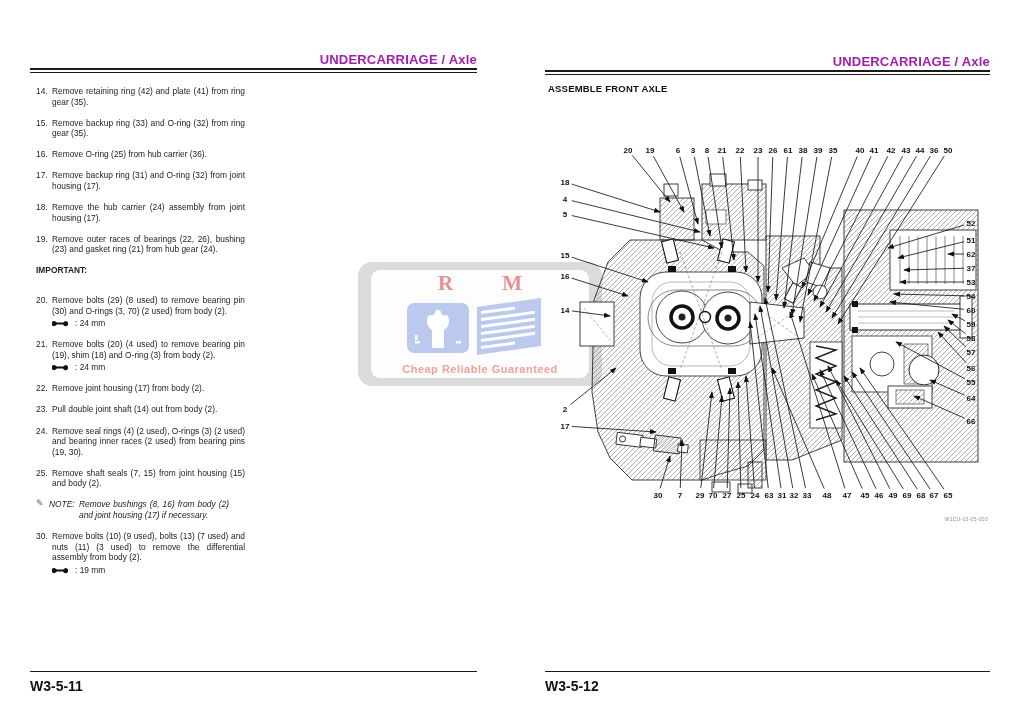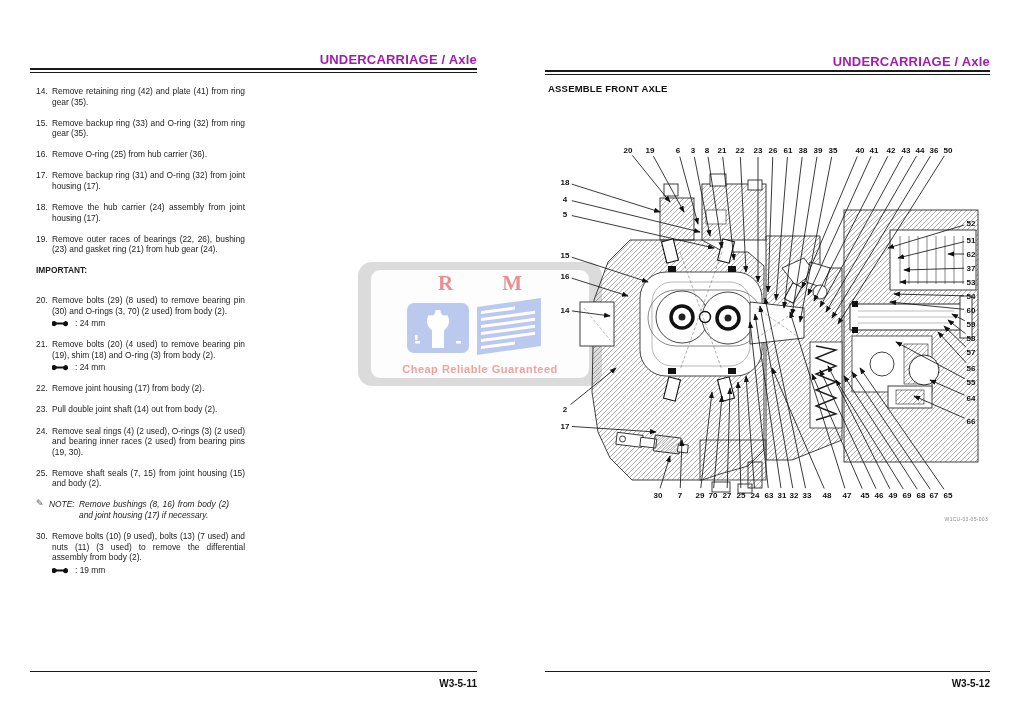--- a/index.html
+++ b/index.html
@@ -9,21 +9,21 @@
   }
   
   .page-title{
     position:absolute;text-align:right;font-weight:bold;font-size:13px;
     letter-spacing:.2px;color:#a21caf;
   }
   .rule-double{
     position:absolute;height:2px;border-top:2.5px solid #1b1b1b;border-bottom:1px solid #1b1b1b;
   }
   .rule-single{position:absolute;height:0;border-top:1.3px solid #1b1b1b;}
-  .page-footer{position:absolute;text-align:right;font-weight:bold;font-size:10px;color:#111;}
+  .page-footer{position:absolute;text-align:left;font-weight:bold;font-size:14px;color:#111;}
   .section-title{position:absolute;font-weight:bold;font-size:9.5px;color:#111;letter-spacing:.2px;}
 
   
   #steps-container{
     position:absolute;left:36px;top:86px;width:212px;font-size:8.4px;line-height:1.26;
   }
   .step{display:flex;margin-bottom:10.5px;}
   .step-num{flex:none;width:16px;}
   .step-body{width:193px;}
   .step-text{text-align:justify;}

